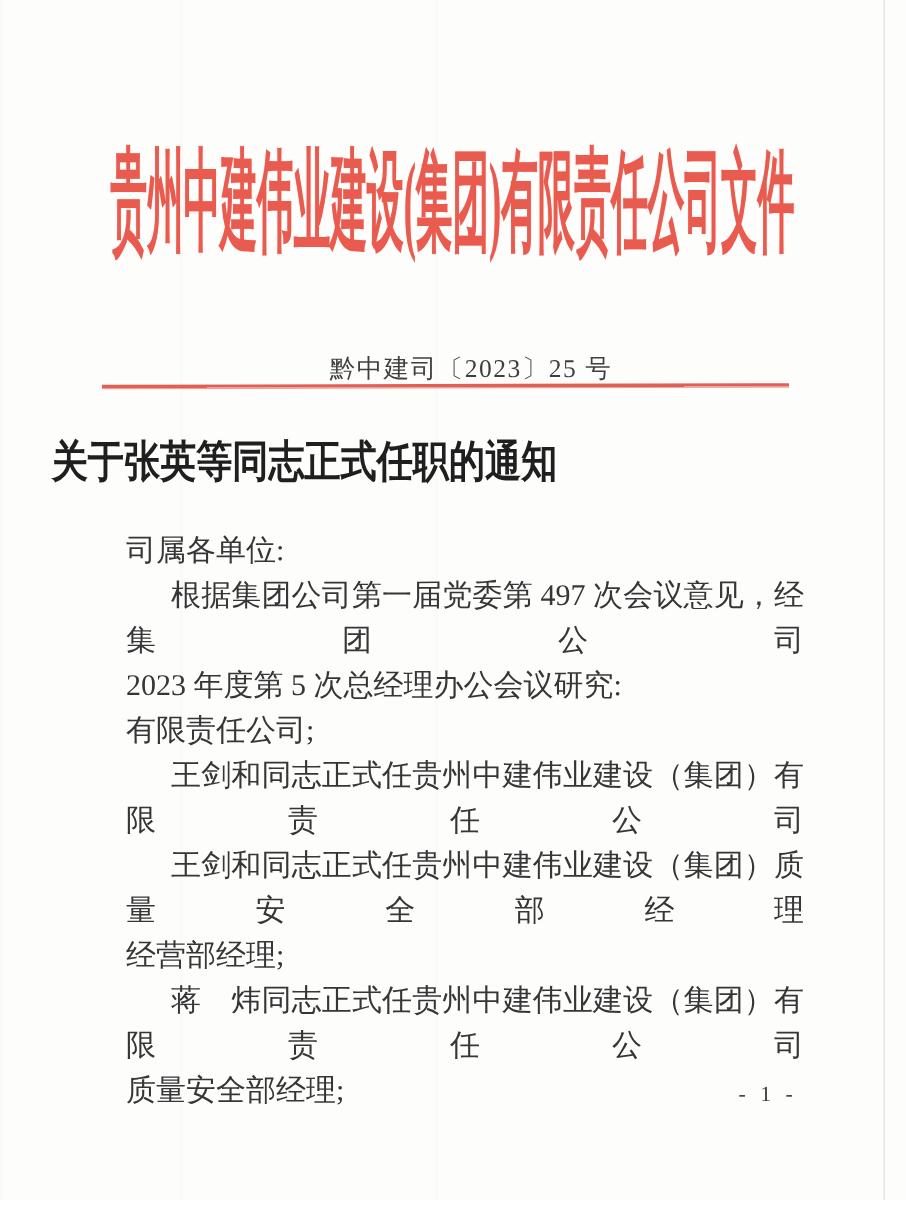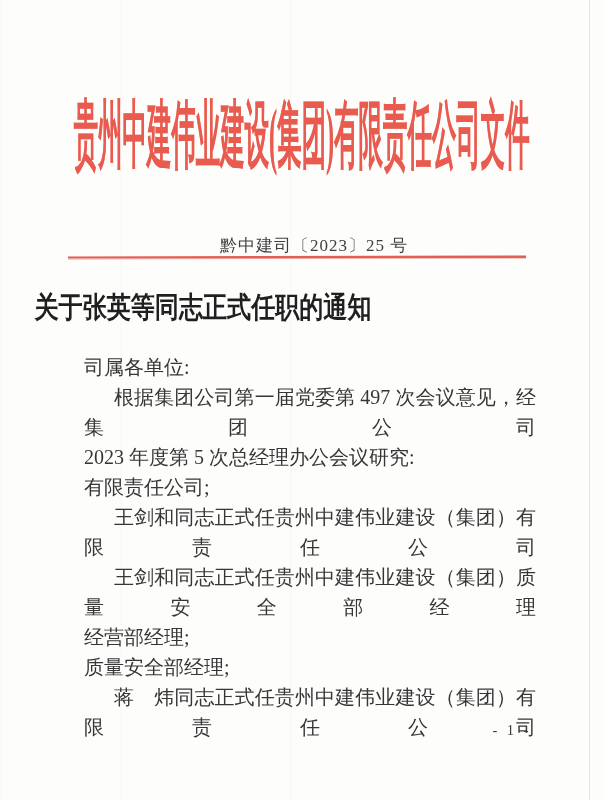--- a/index.html
+++ b/index.html
@@ -143,21 +143,21 @@
   </h1>
 
   <div class="body-block">
     <div class="line">司属各单位:</div>
     <div class="line indent fill">根据集团公司第一届党委第 497 次会议意见，经集团公司</div>
     <div class="line">2023 年度第 5 次总经理办公会议研究:</div>
     <div class="line">有限责任公司;</div>
     <div class="line indent fill">王剑和同志正式任贵州中建伟业建设（集团）有限责任公司</div>
     <div class="line indent fill">王剑和同志正式任贵州中建伟业建设（集团）质量安全部经理</div>
     <div class="line">经营部经理;</div>
+    <div class="line indent fill">蒋　炜同志正式任贵州中建伟业建设（集团）有限责任公司</div>
     <div class="line">质量安全部经理;</div>
-    <div class="line indent fill">蒋　炜同志正式任贵州中建伟业建设（集团）有限责任公司</div>
   </div>
 
   <div class="page-number">- 1 -</div>
 
   <div class="scan-edge"></div>
 
 </div>
 
 </body></html>

